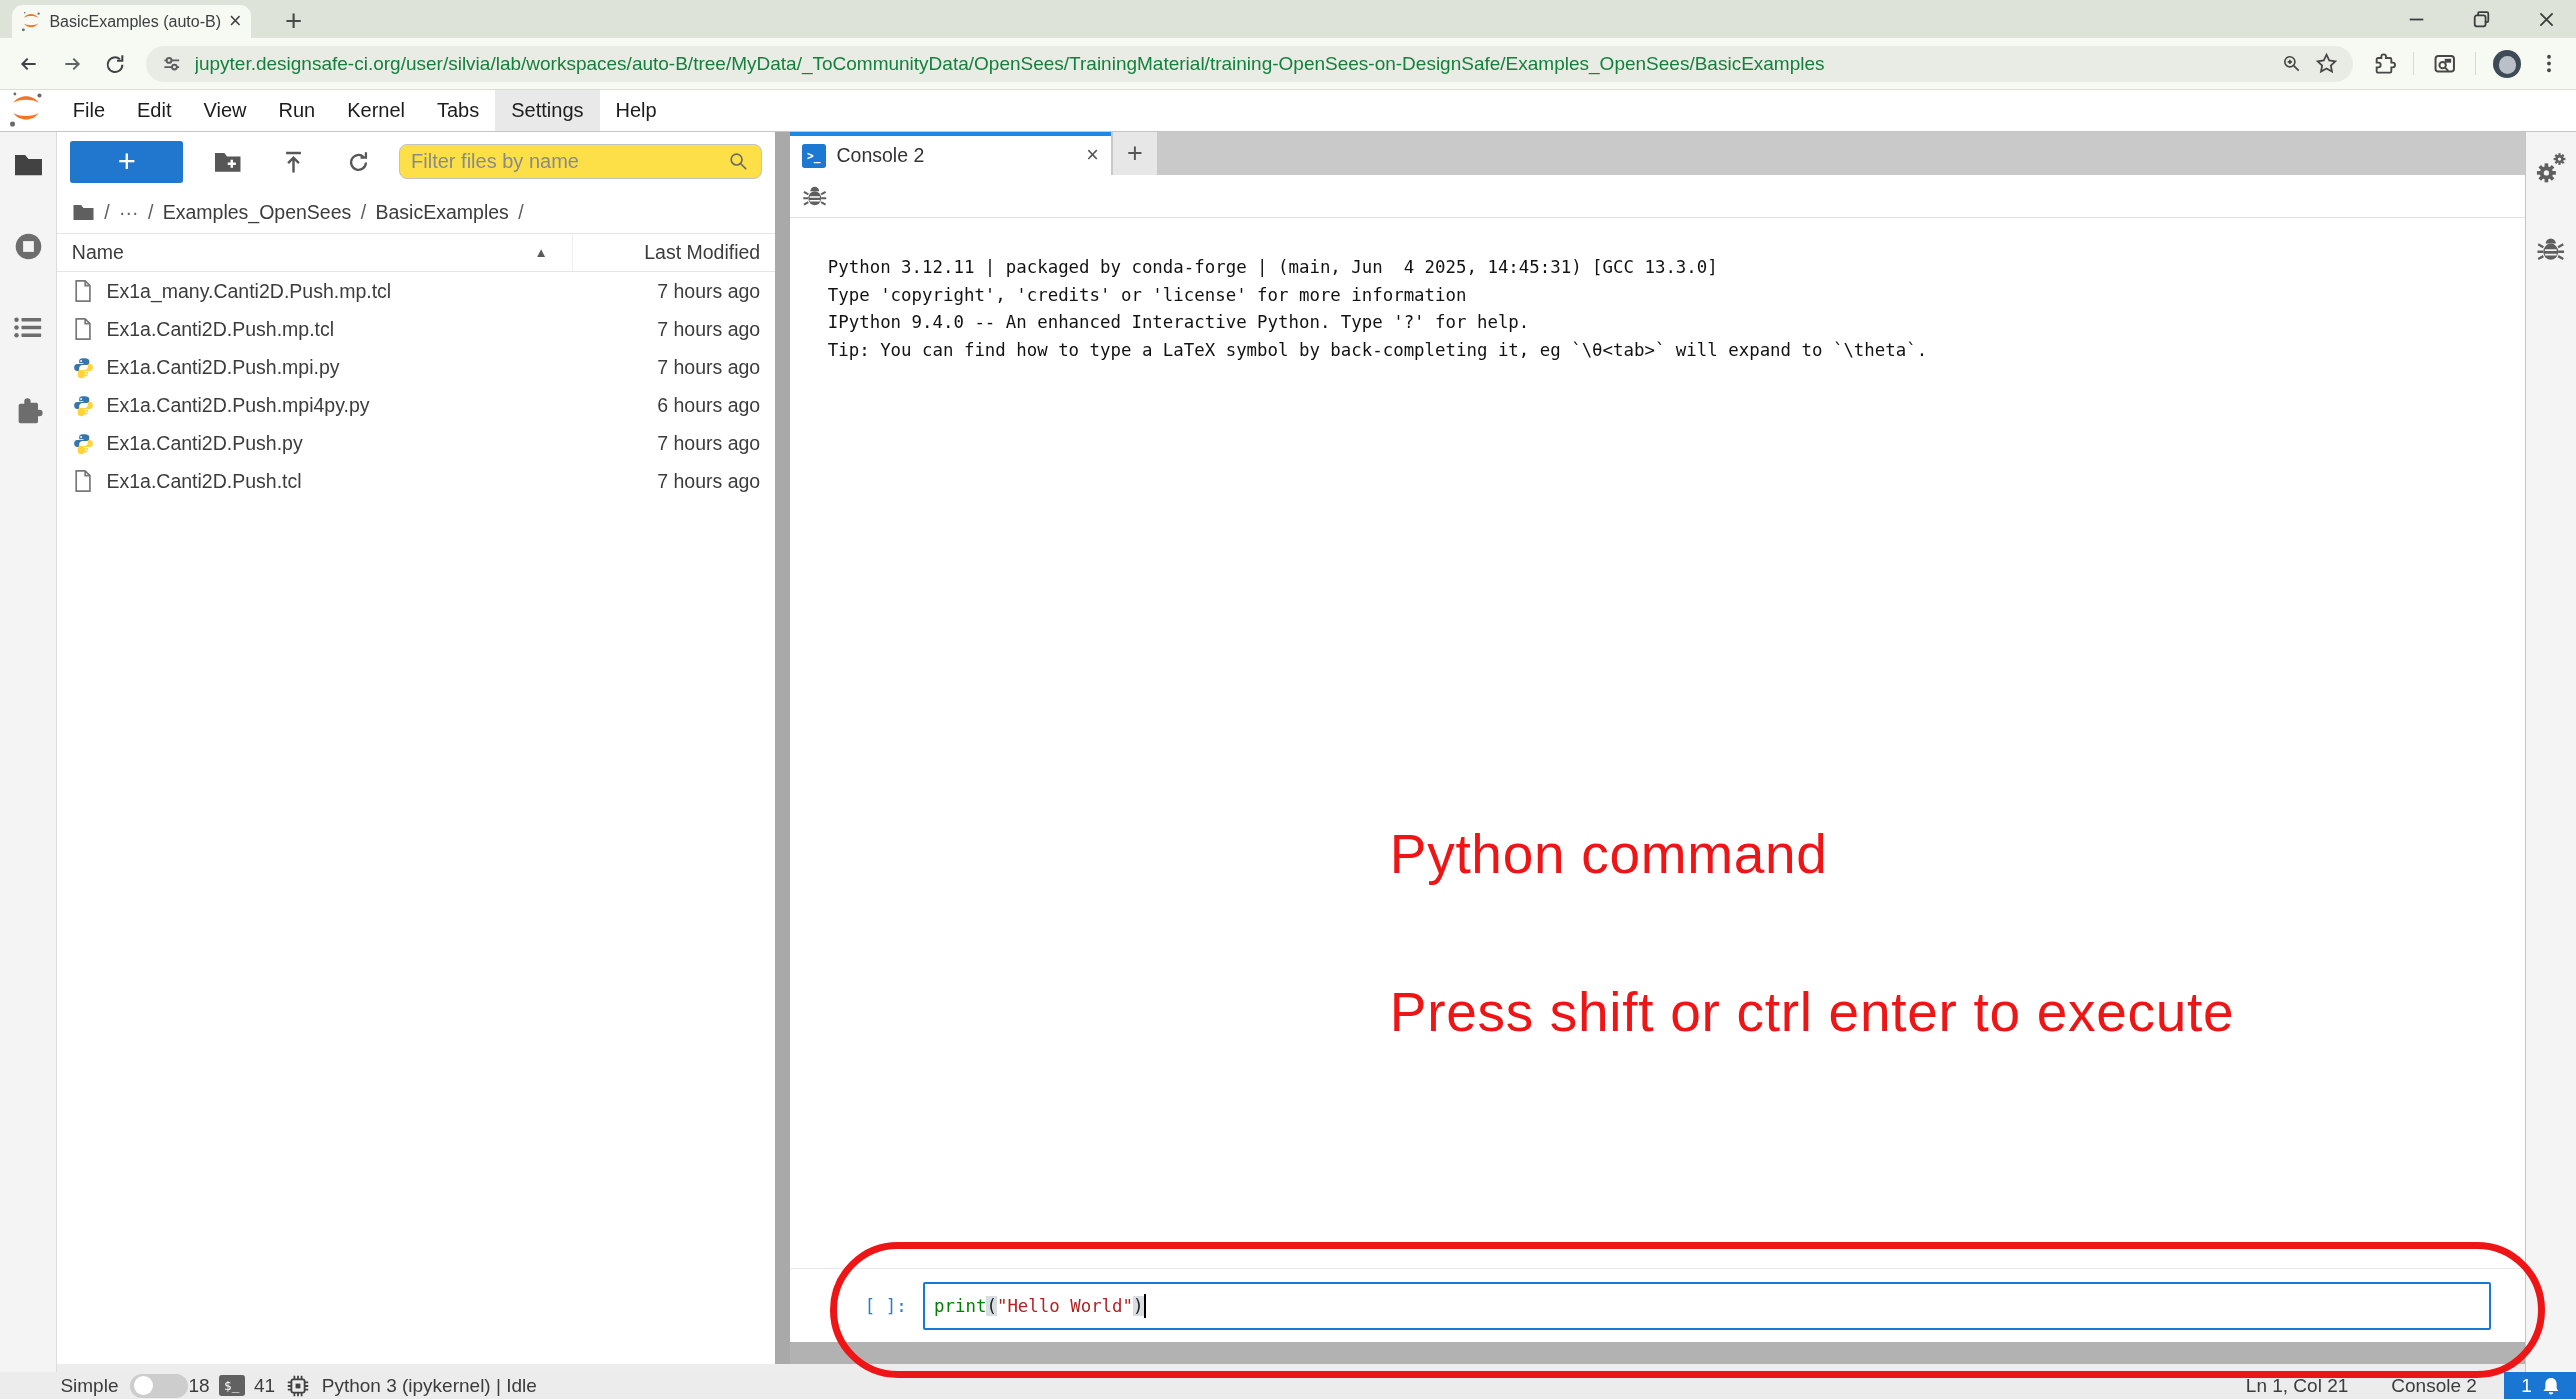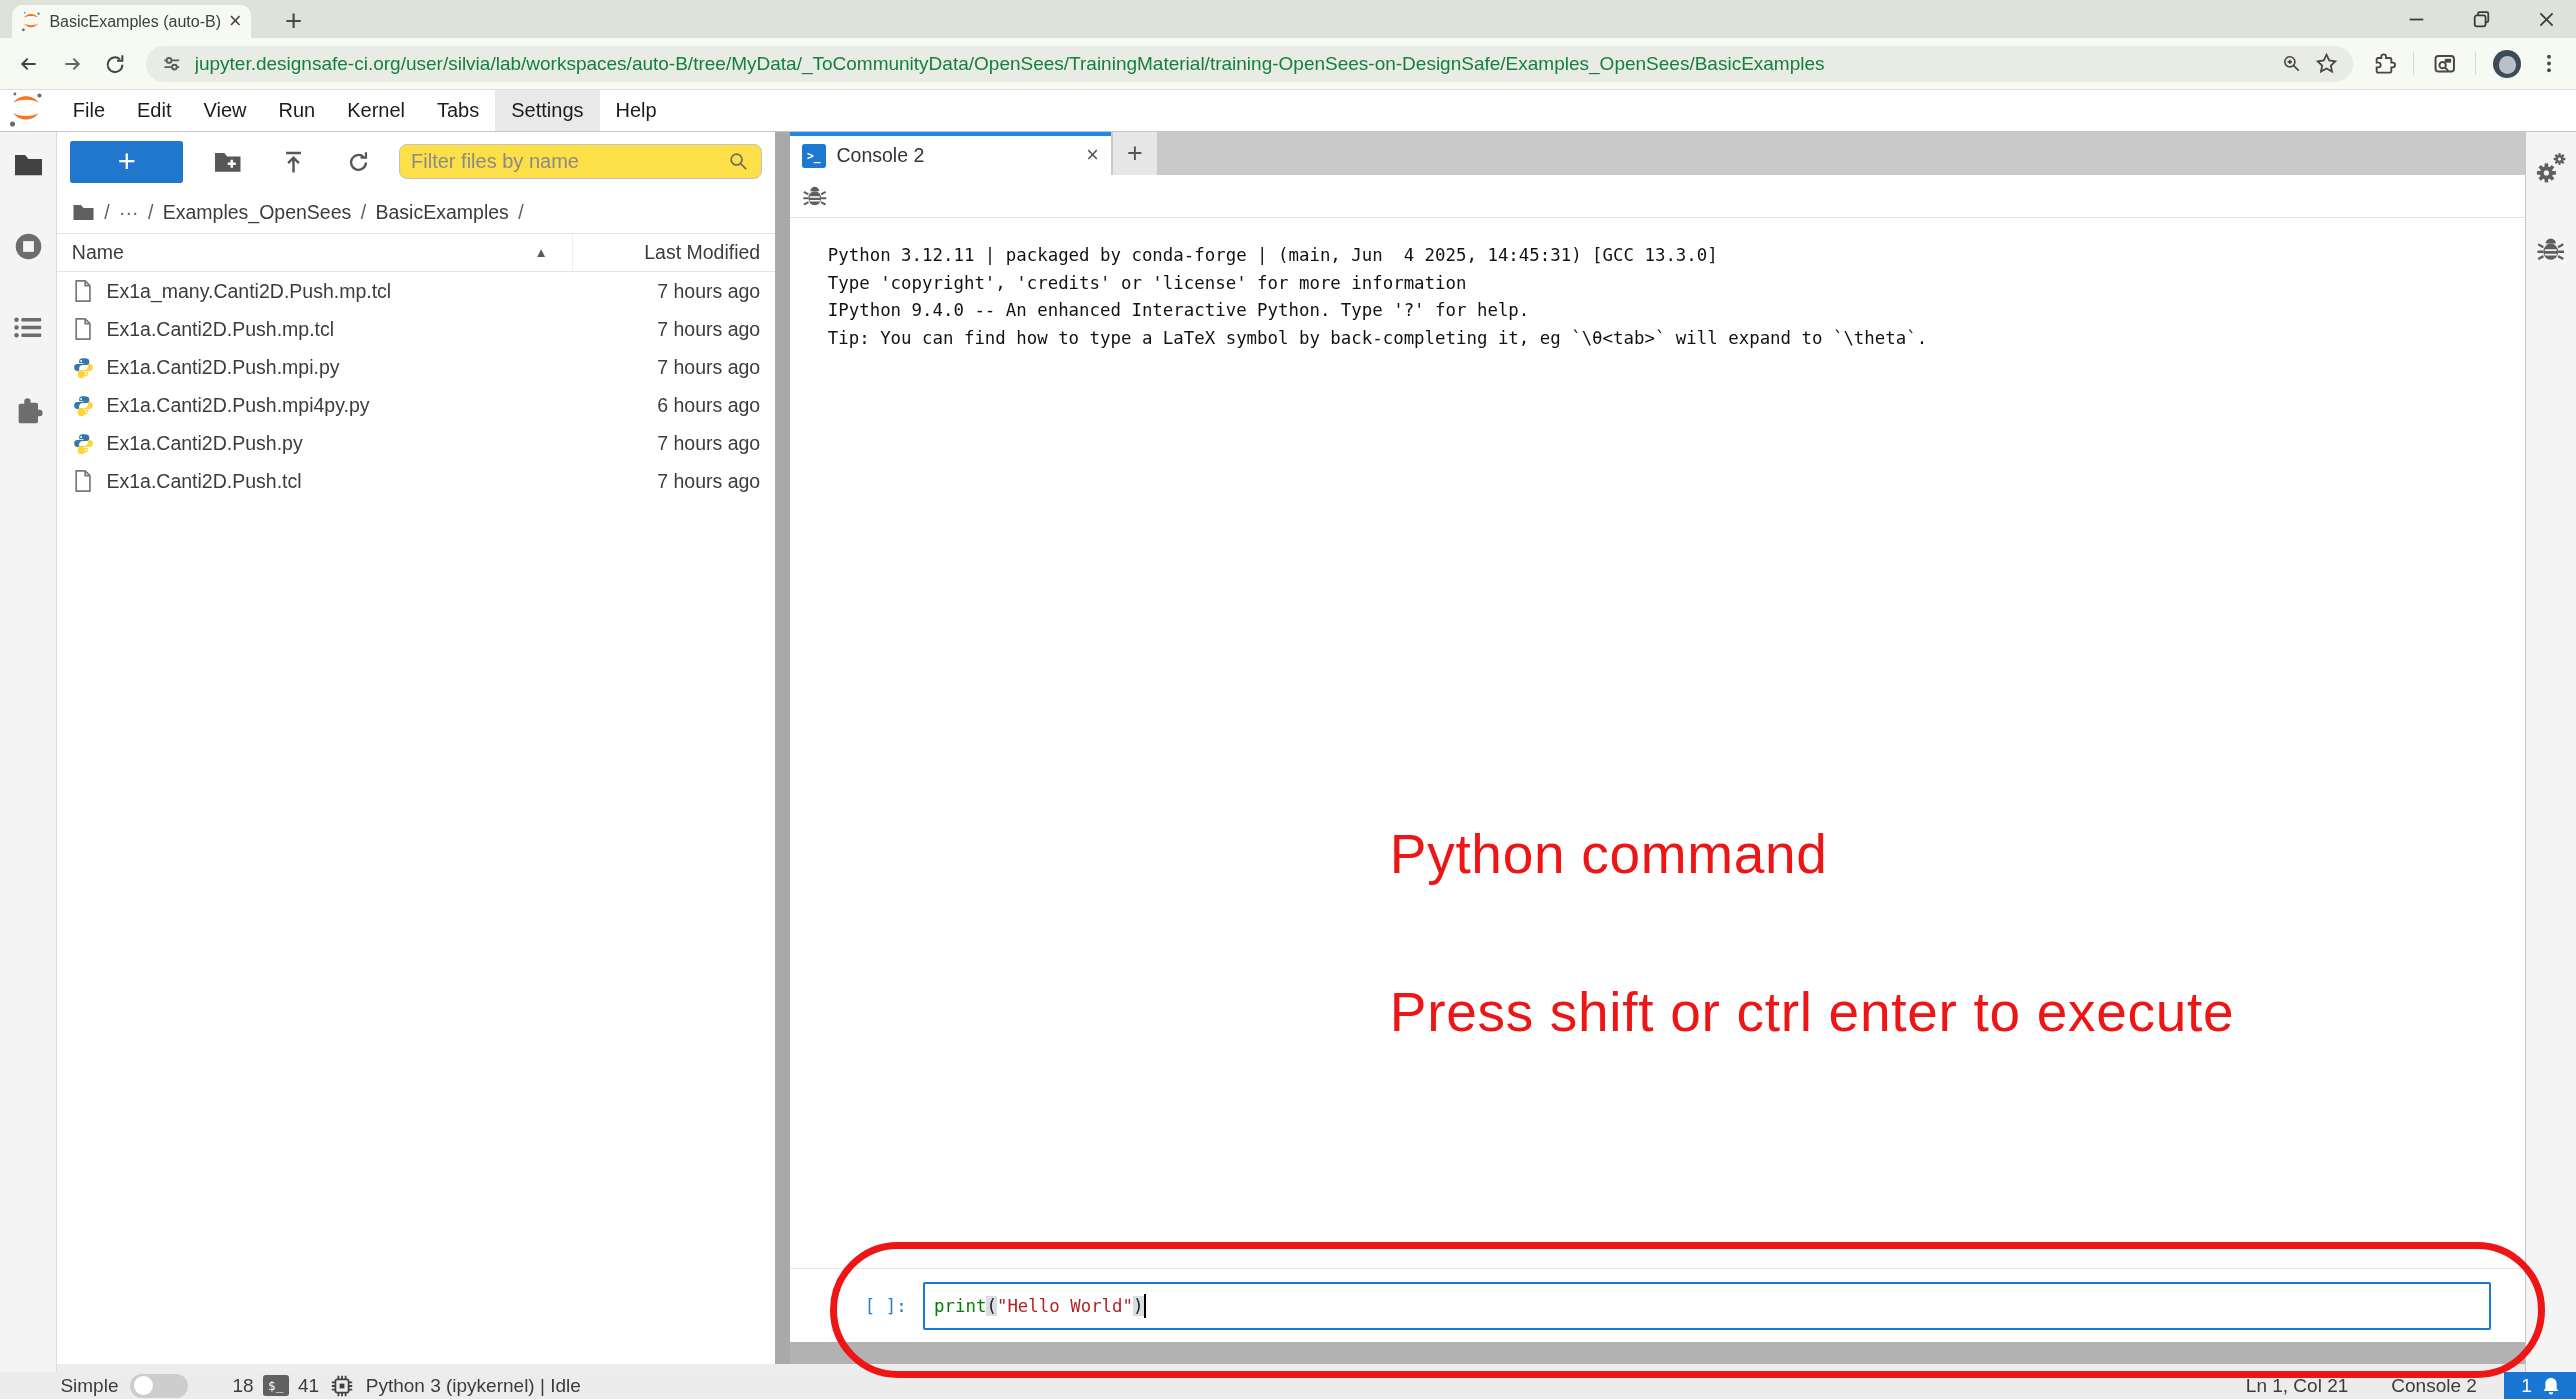--- a/index.html
+++ b/index.html
@@ -57,21 +57,21 @@
   
   .console { flex:1; display:flex; flex-direction:column; background:#fff; height:1232px; min-width:0; }
   .c-tabbar { height:43px; background:#c9c9c9; display:flex; }
   .c-tab { width:321px; background:#fff; border-top:4.7px solid #1e88e5; display:flex; align-items:center; padding:0 12px; gap:10.7px; }
   .c-tab-icon { width:24px; height:24px; background:#1d78d2; border-radius:2.7px; color:#fff; font-family:"DejaVu Sans Mono",monospace; font-size:11.4px; font-weight:bold; display:flex; align-items:center; justify-content:center; flex:none; }
   .c-tab-label { flex:1; font-size:19.5px; color:#333; }
   .c-tab-close { font-size:21.5px; color:#555; }
   .c-plustab { width:44px; background:#e7e7e7; margin-left:2px; display:flex; align-items:center; justify-content:center; font-size:27px; color:#555; font-weight:300; }
   .c-toolbar { height:43px; border-bottom:1.3px solid #e0e0e0; display:flex; align-items:center; padding:0 12px; }
   .c-content { flex:1; position:relative; overflow:hidden; background:#fff; }
-  .c-output { position:absolute; left:38px; top:24px; font-family:"DejaVu Sans Mono",monospace; font-size:17.4px; line-height:27.5px; color:#121212; }
+  .c-output { position:absolute; left:38px; top:36px; font-family:"DejaVu Sans Mono",monospace; font-size:17.4px; line-height:27.5px; color:#121212; }
   .c-output div { white-space:pre; }
   .annotation { position:absolute; font-size:55px; letter-spacing:0.7px; white-space:nowrap; }
   .ann-1 { left:600px; top:604px; }
   .ann-2 { left:600px; top:762px; }
   .c-input { height:74px; border-top:1.3px solid #e8e8e8; background:#fff; display:flex; align-items:center; padding-left:75px; }
   .c-prompt { font-family:"DejaVu Sans Mono",monospace; font-size:17.4px; color:#2e7cc3; margin-right:16px; white-space:pre; }
   .c-inputbox { flex:1; margin-right:34px; height:48px; border:2.7px solid #1a77d2; border-radius:2px; display:flex; align-items:center; padding:0 9.4px; font-family:"DejaVu Sans Mono",monospace; font-size:17.4px; background:#fff; }
   .tok-func { color:#008000; }
   .tok-paren { color:#222; background:#d7dde0; }
   .tok-str { color:#b12424; }
@@ -387,21 +387,21 @@
         <path d="M10 18 L3 14 M10 24 H2 M10 30 L3 34 M30 18 l7 -4 M30 24 h8 M30 30 l7 4" stroke="#5f5f5f" stroke-width="3.2" fill="none"></path>
         <path d="M12 22h16M12 28h16" stroke="#f4f4f4" stroke-width="2.4"></path>
       </svg>
     </div>
   </div>
 
   <div class="statusbar">
     <div class="sb-left">
       <span style="margin-left:51px;">Simple</span>
       <div class="toggle"></div>
-      <span style="margin-left:44px;">18</span>
+      <span style="">18</span>
       <span class="term-badge">$_</span>
       <span>41</span>
       <svg width="24" height="24" viewBox="0 0 40 40" style="margin:0 12px 0 10.7px;">
           <rect x="9" y="9" width="22" height="22" rx="3" fill="none" stroke="#424242" stroke-width="3"></rect>
           <rect x="16" y="16" width="8" height="8" fill="#424242"></rect>
           <path d="M14 9V3M20 9V3M26 9V3M14 37v-6M20 37v-6M26 37v-6M9 14H3M9 20H3M9 26H3M37 14h-6M37 20h-6M37 26h-6" stroke="#424242" stroke-width="3"></path>
         </svg>
       <span>Python 3 (ipykernel) | Idle</span>
     </div>
     <div class="sb-right">

